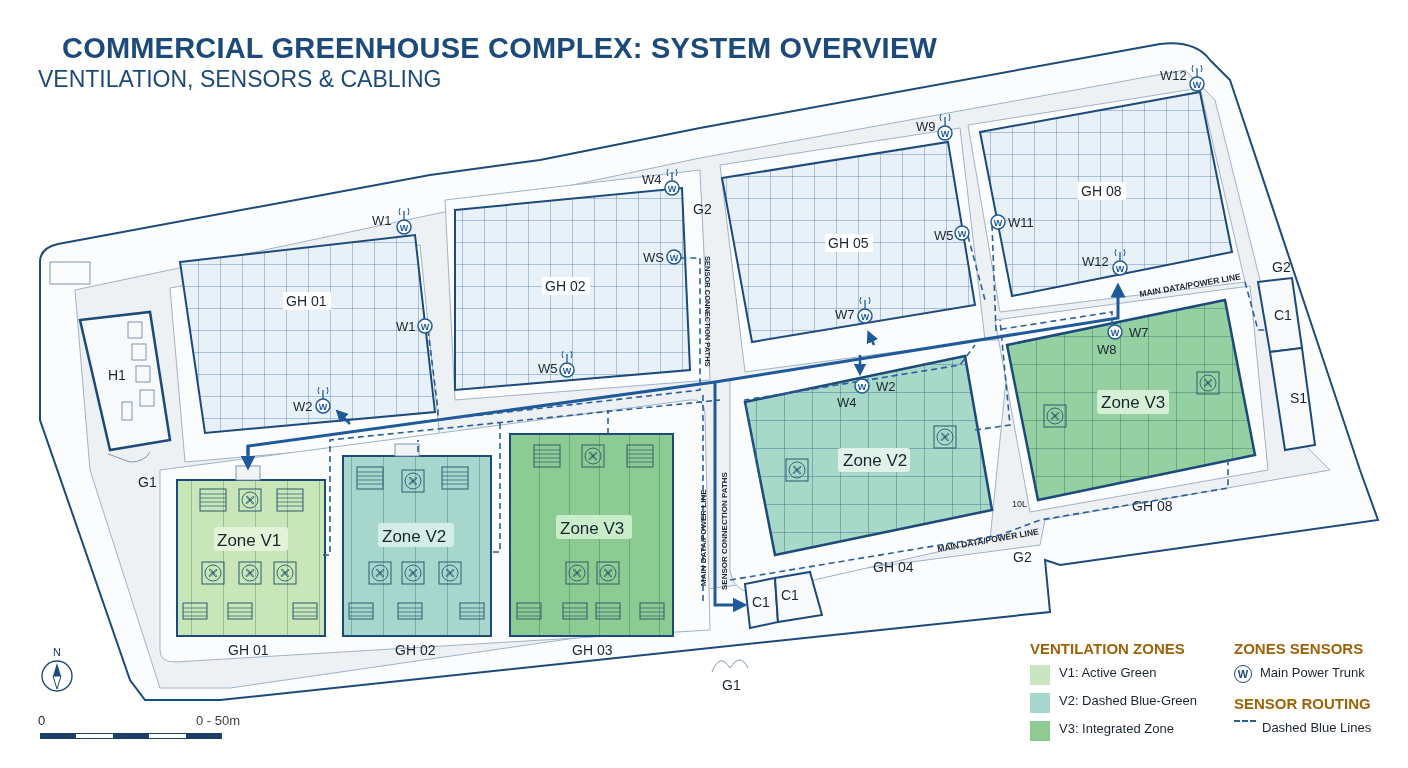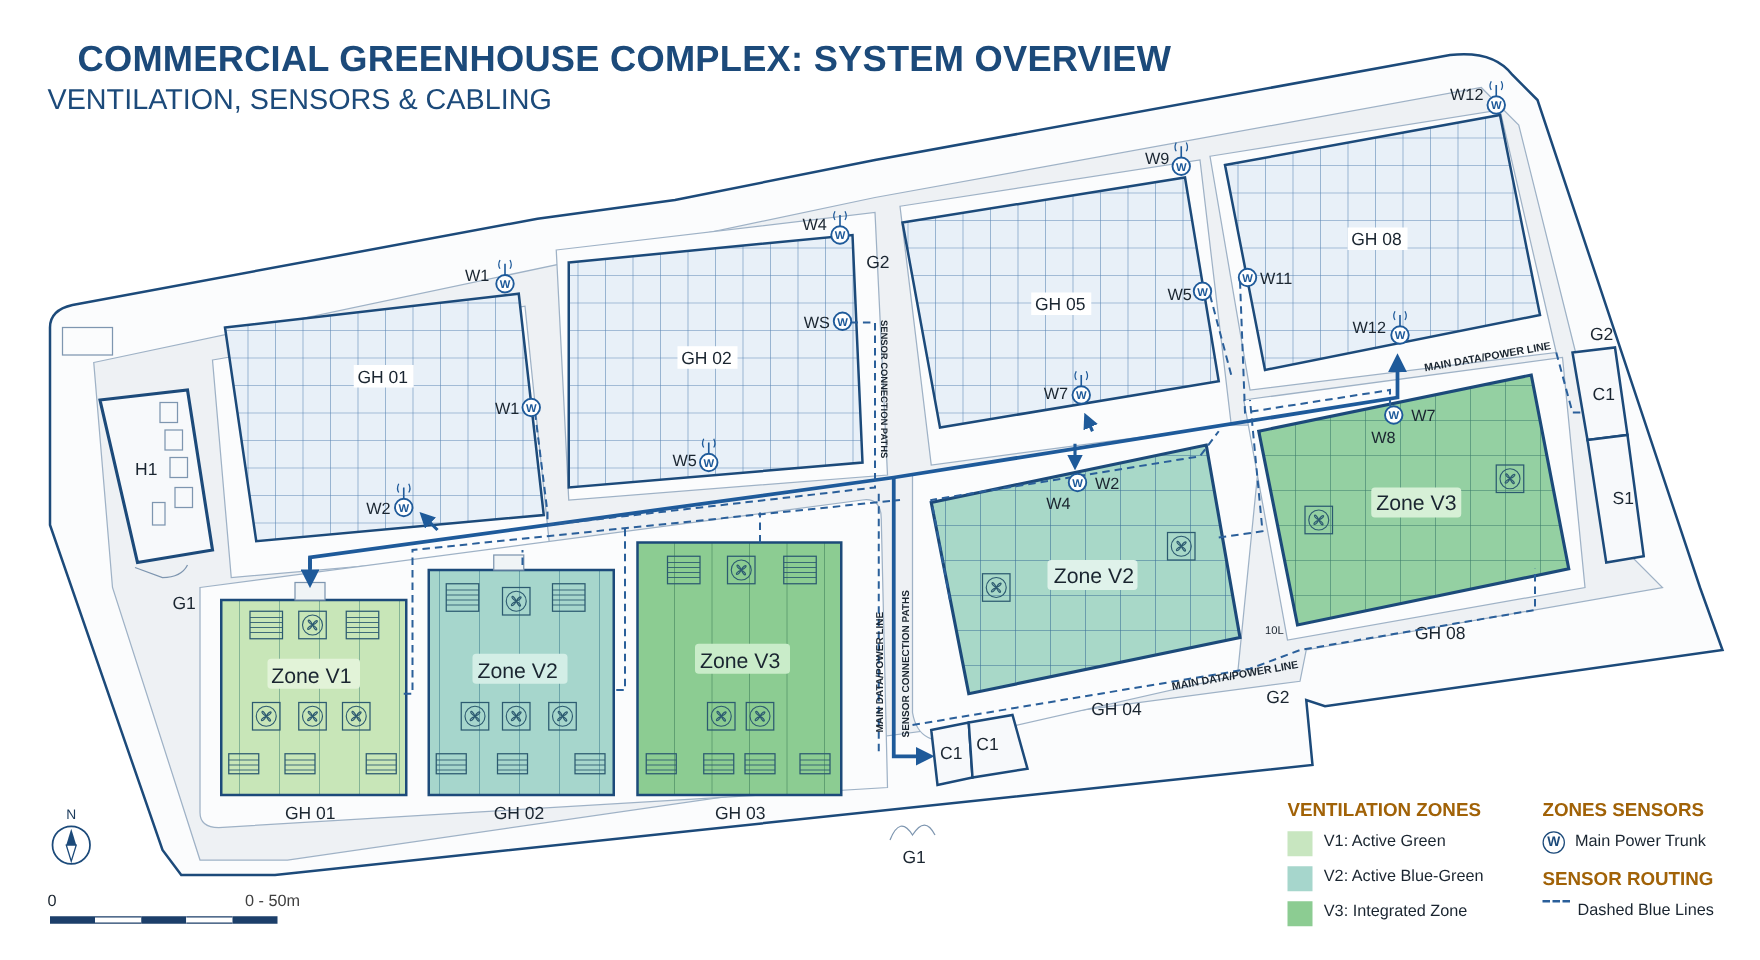--- a/index.html
+++ b/index.html
@@ -333,21 +333,21 @@
 </div>
 
 <div class="legend" style="left:1030px;top:640px;">
   <div class="lg-head">VENTILATION ZONES</div>
   <div class="lg-row">
     <span class="swatch" style="background:#c8e6c0"></span>
     <span>V1: Active Green</span>
   </div>
   <div class="lg-row">
     <span class="swatch" style="background:#a6d6cc"></span>
-    <span>V2: Active Blue-Green</span>
+    <span>V2: Dashed Blue-Green</span>
   </div>
   <div class="lg-row">
     <span class="swatch" style="background:#8ccc92"></span>
     <span>V3: Integrated Zone</span>
   </div>
 </div>
 
 <div class="legend" style="left:1234px;top:640px;">
   <div class="lg-head">ZONES SENSORS</div>
   <div class="lg-row">

